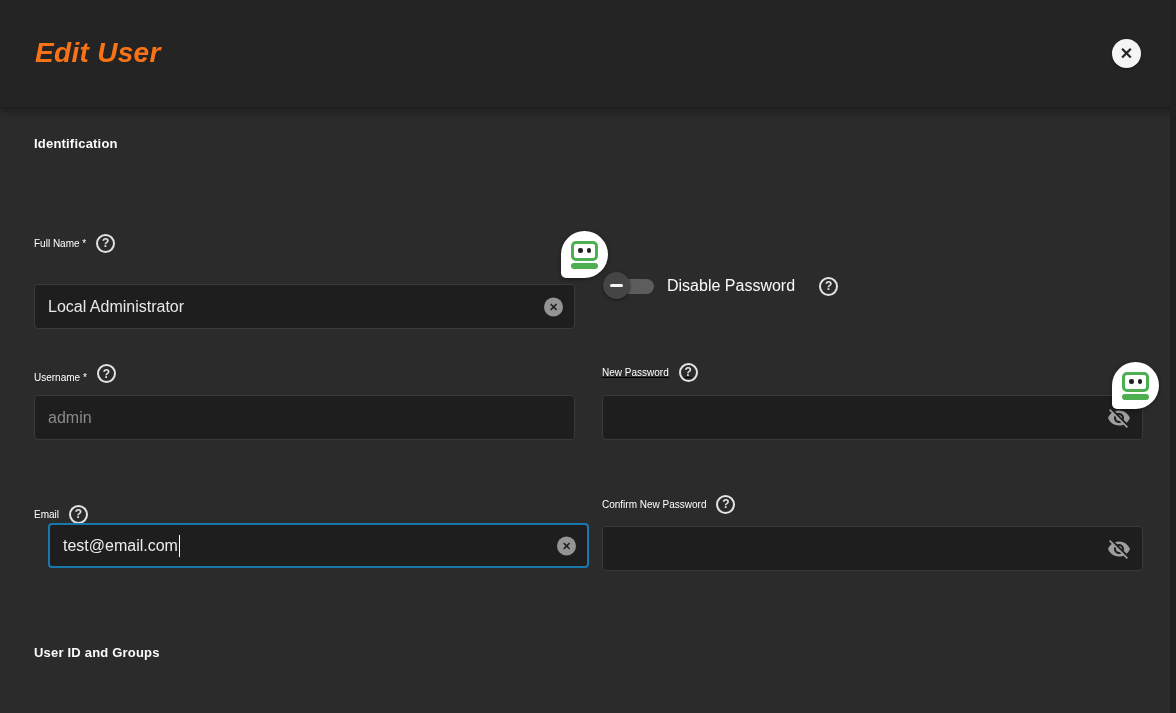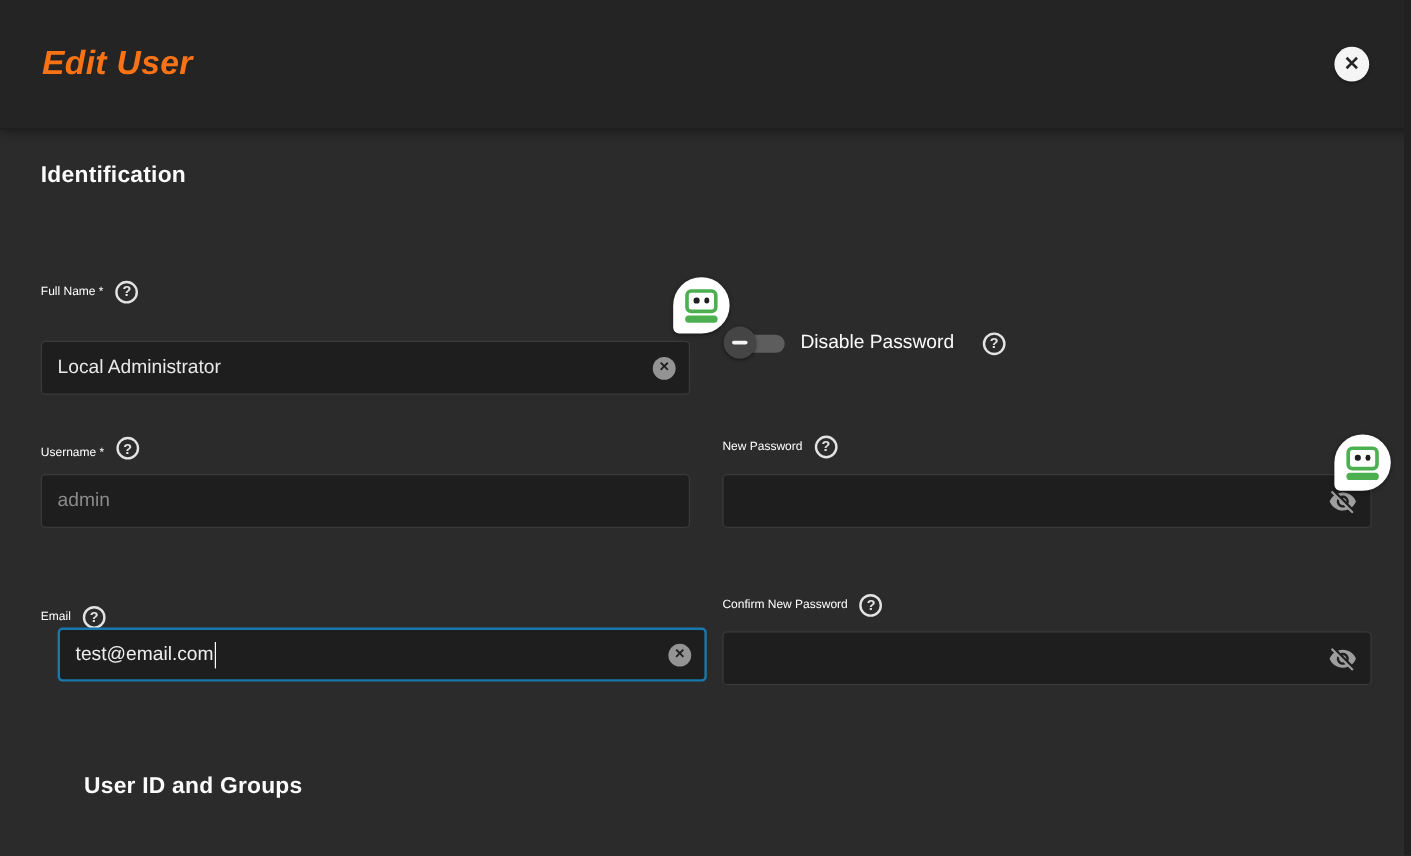--- a/index.html
+++ b/index.html
@@ -14,24 +14,24 @@
          box-shadow:0 3px 8px rgba(0,0,0,.35); }
   .hdr-title { position:absolute; left:35px; top:37px; font-size:28px; font-weight:bold;
                color:#f97316; letter-spacing:.3px;font-style:italic; }
   .close-btn { position:absolute; left:1112px; top:39px; width:29px; height:29px;
                border-radius:50%; background:#f5f5f5; border:none; cursor:pointer;
                display:flex; align-items:center; justify-content:center;
                box-shadow:0 1px 3px rgba(0,0,0,.4); }
   .close-btn span { color:#262626; font-size:16px; font-weight:bold; line-height:1; }
 
   
-  .section-title { position:absolute; left:34px; font-size:19px; font-weight:bold;
+  .section-title { position:absolute; left:34px; font-size:13px; font-weight:bold;
                    color:#fbfbfb; letter-spacing:.2px; }
   #sec-identification { top:136px; }
-  #sec-usergroups    { top:645px;margin-left:36px; }
+  #sec-usergroups    { top:645px; }
 
   
   .field-label-row { position:absolute; display:flex; align-items:center; gap:10px; height:20px; }
   .field-label { font-size:10px; color:#ffffff; }
   .help-icon { width:19px; height:19px; border:2px solid #e3e3e3; border-radius:50%;
                color:#e3e3e3; font-size:12px; font-weight:bold; display:flex;
                align-items:center; justify-content:center; flex:0 0 auto; cursor:pointer; }
 
   .input-box { position:absolute; width:541px; height:45px; background:#1e1e1e;
                border:1px solid #3a3a3a; border-radius:4px; }
@@ -116,21 +116,21 @@
   </div>
 
   <div class="field-label-row" style="left:34px; top:363px;align-items:flex-end;">
     <span class="field-label">Username *</span>
     <span class="help-icon">?</span>
   </div>
   <div class="input-box" style="left:34px; top:395px;">
     <input type="text" disabled="" value="admin" style="">
   </div>
 
-  <div class="field-label-row" style="left:602px; top:362px;">
+  <div class="field-label-row" style="left:602px; top:362px;text-decoration:underline;">
     <span class="field-label">New Password</span>
     <span class="help-icon">?</span>
   </div>
   <div class="input-box" style="left:602px; top:395px;">
     <input type="password" value="" style="">
     <button class="eye-btn">
       <svg width="24" height="24" viewBox="0 0 24 24" fill="#9e9e9e">
         <path d="M12 7c2.76 0 5 2.24 5 5 0 .65-.13 1.26-.36 1.83l2.92 2.92c1.51-1.26 2.7-2.89 3.43-4.75-1.73-4.39-6-7.5-11-7.5-1.4 0-2.74.25-3.98.7l2.16 2.16C10.74 7.13 11.35 7 12 7zM2 4.27l2.28 2.28.46.46C3.08 8.3 1.78 10.02 1 12c1.73 4.39 6 7.5 11 7.5 1.55 0 3.03-.3 4.38-.84l.42.42L19.73 22 21 20.73 3.27 3 2 4.27zM7.53 9.8l1.55 1.55c-.05.21-.08.43-.08.65 0 1.66 1.34 3 3 3 .22 0 .44-.03.65-.08l1.55 1.55c-.67.33-1.41.53-2.2.53-2.76 0-5-2.24-5-5 0-.79.2-1.53.53-2.2zm4.31-.78 3.15 3.15.02-.16c0-1.66-1.34-3-3-3l-.17.01z"></path>
       </svg>
     </button>

